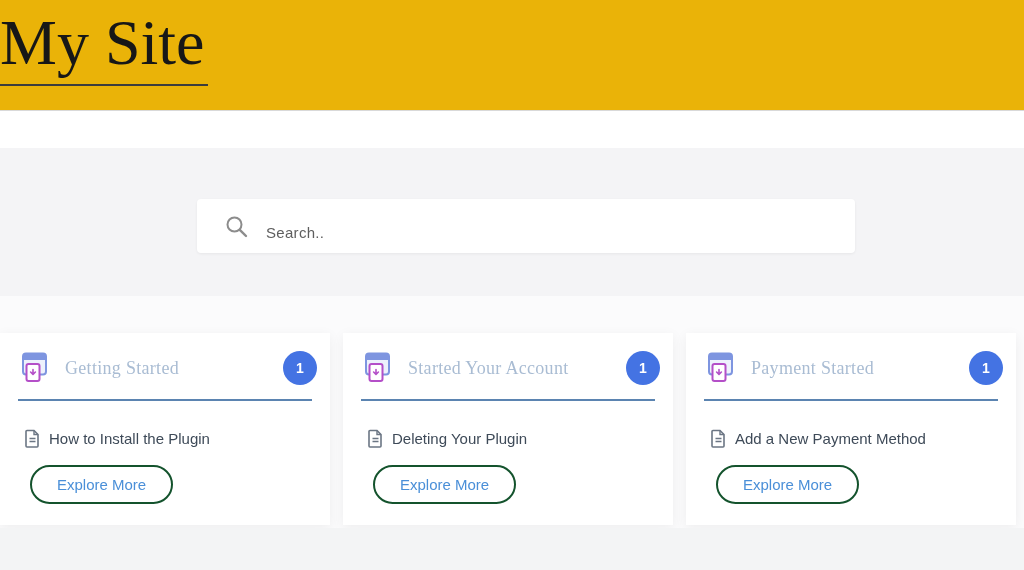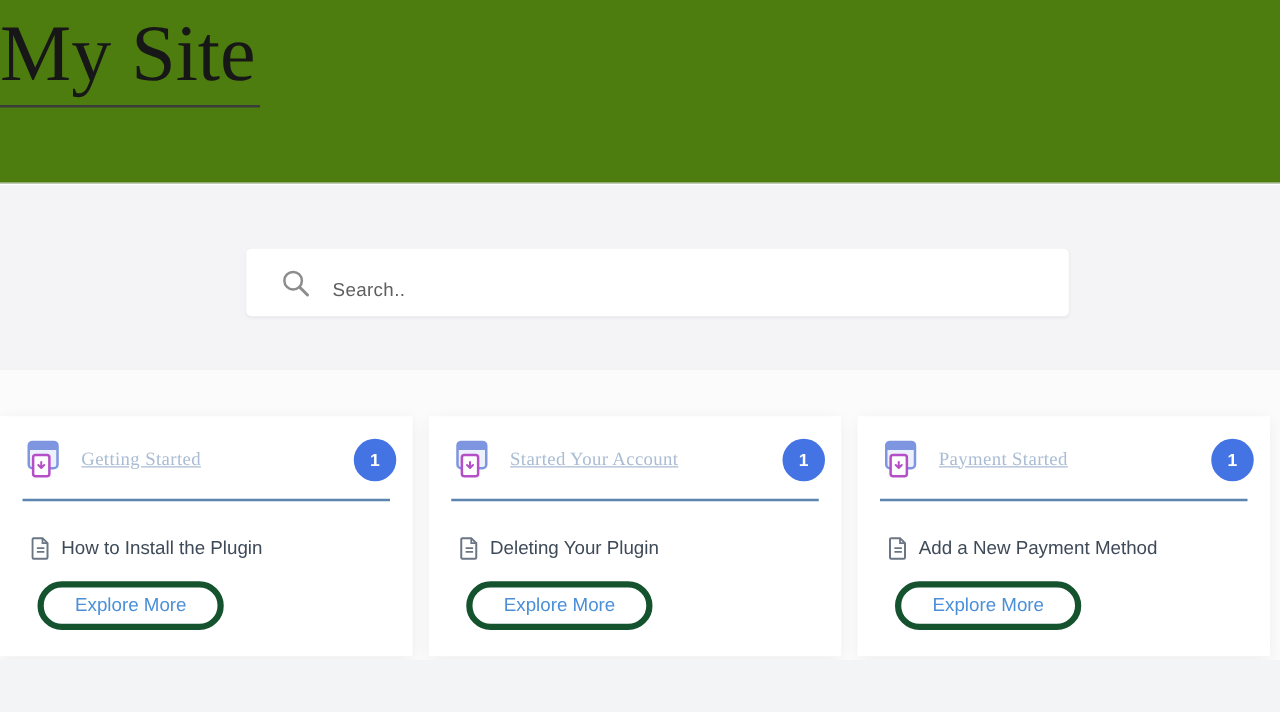--- a/index.html
+++ b/index.html
@@ -3,22 +3,22 @@
 <meta charset="utf-8">
 <style>
   html,body { margin:0; padding:0; background:#fff; }
   .page {
     position:relative; width:1024px; height:570px; overflow:hidden;
     background:#ffffff; font-family:"Liberation Sans", sans-serif;
   }
 
   
   .site-header {
-    position:absolute; top:0; left:0; width:1024px; height:147px;
-    background:#4d7c0f; border-bottom:1px solid #d9d9d9; box-sizing:border-box;
+    position:absolute; top:0; left:0; width:1024px; height:111px;
+    background:#eab308; border-bottom:1px solid #d9d9d9; box-sizing:border-box;
   }
   .site-title {
     position:absolute; top:6px; left:-4px; margin:0;
     font-family:"Liberation Serif", "DejaVu Serif", serif;
     font-weight:400; font-size:64px; line-height:1.15; color:#171717;
   }
   .site-title-text {
     display:inline-block; padding:0 4px 4px 4px;
     border-bottom:2px solid #3c3c3c; cursor:pointer;
   }
@@ -63,22 +63,22 @@
   .card-3 { left:686px; }
 
   .card-header {
     position:absolute; top:17px; left:18px; right:13px; height:36px;
     display:flex; align-items:center;
   }
   .cat-icon { width:30px; height:32px; flex:0 0 auto; }
   .cat-title {
     margin:0 0 0 17px; flex:1;
     font-family:"Liberation Serif", "DejaVu Serif", serif;
-    font-weight:400; font-size:15px; color:#a9bcd3; letter-spacing:0.3px;
-    cursor:pointer; white-space:nowrap; overflow:hidden;text-decoration:underline;
+    font-weight:400; font-size:18px; color:#a9bcd3; letter-spacing:0.3px;
+    cursor:pointer; white-space:nowrap; overflow:hidden;
   }
   .count-badge {
     width:34px; height:34px; border-radius:50%; background:#4473e3;
     color:#ffffff; font-size:14px; font-weight:bold;
     display:flex; align-items:center; justify-content:center; flex:0 0 auto;
   }
 
   .card-divider {
     position:absolute; top:66px; left:18px; right:18px; height:2px;
     background:#5b84b1;
@@ -86,21 +86,21 @@
 
   .article-row {
     position:absolute; top:94px; left:25px; height:22px;
     display:flex; align-items:center; cursor:pointer;text-align:right;
   }
   .doc-icon { display:flex; margin-right:9px; flex:0 0 auto; }
   .article-title { font-size:15px; color:#3e4a58; white-space:nowrap; }
 
   .explore-btn {
     position:absolute; top:132px; left:30px; height:39px; padding:0 25px;
-    border-radius:20px; border:5px solid #14532d; background:#ffffff;
+    border-radius:20px; border:2px solid #14532d; background:#ffffff;
     color:#4a8fd8; font-size:15px; font-family:"Liberation Sans", sans-serif;
     cursor:pointer;
   }
 </style>
 </head>
 <body>
 
 <div class="page">
 
   <header class="site-header">

